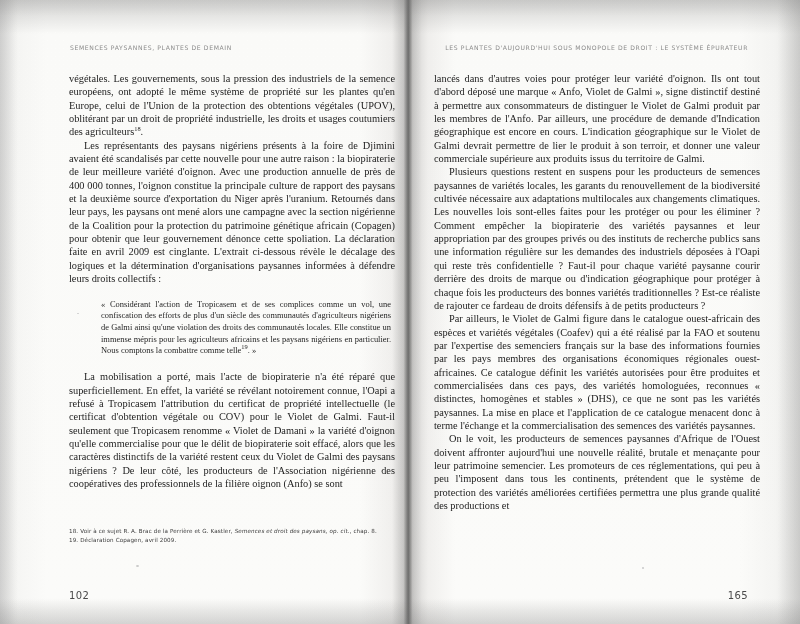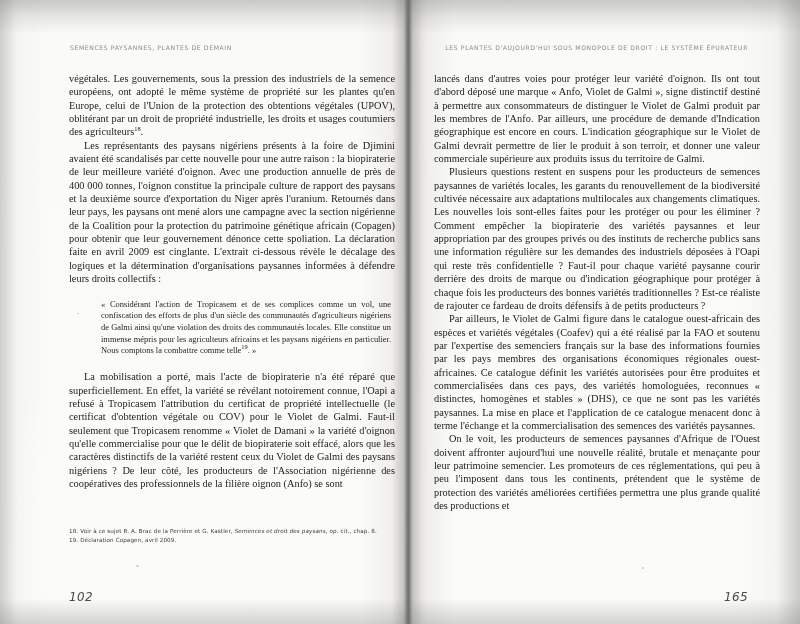--- a/index.html
+++ b/index.html
@@ -150,24 +150,23 @@
     color: #3a3a3a;
     letter-spacing: .12px;
   }
   .footnotes .fn { margin: 0; }
   .footnotes em { font-style: italic; }
 
   .folio {
     position: absolute;
     top: 590px;
     font-family: "DejaVu Sans", sans-serif;
-    font-size: 12px;
+    font-size: 10px;
     color: #4a4a4a;
     letter-spacing: .4px;
-    font-style: italic;
   }
   .page.left  .folio { left: 69px; }
   .page.right .folio { right: 52px; }
 
   .speck {
     position: absolute;
     background: #c9c9c9;
     border-radius: 50%;
     pointer-events: none;
   }

